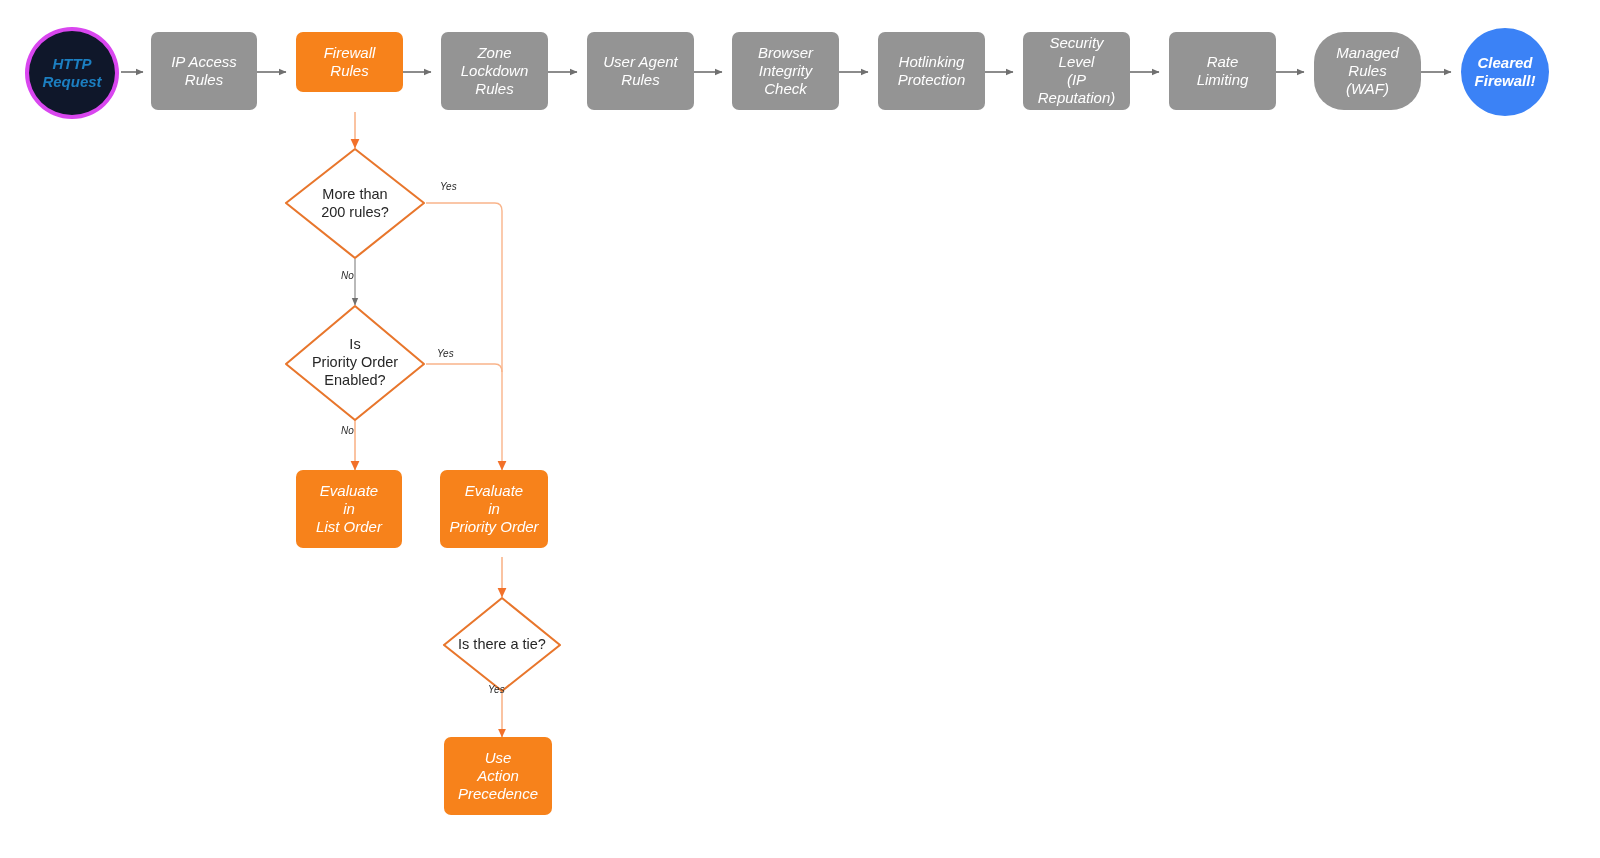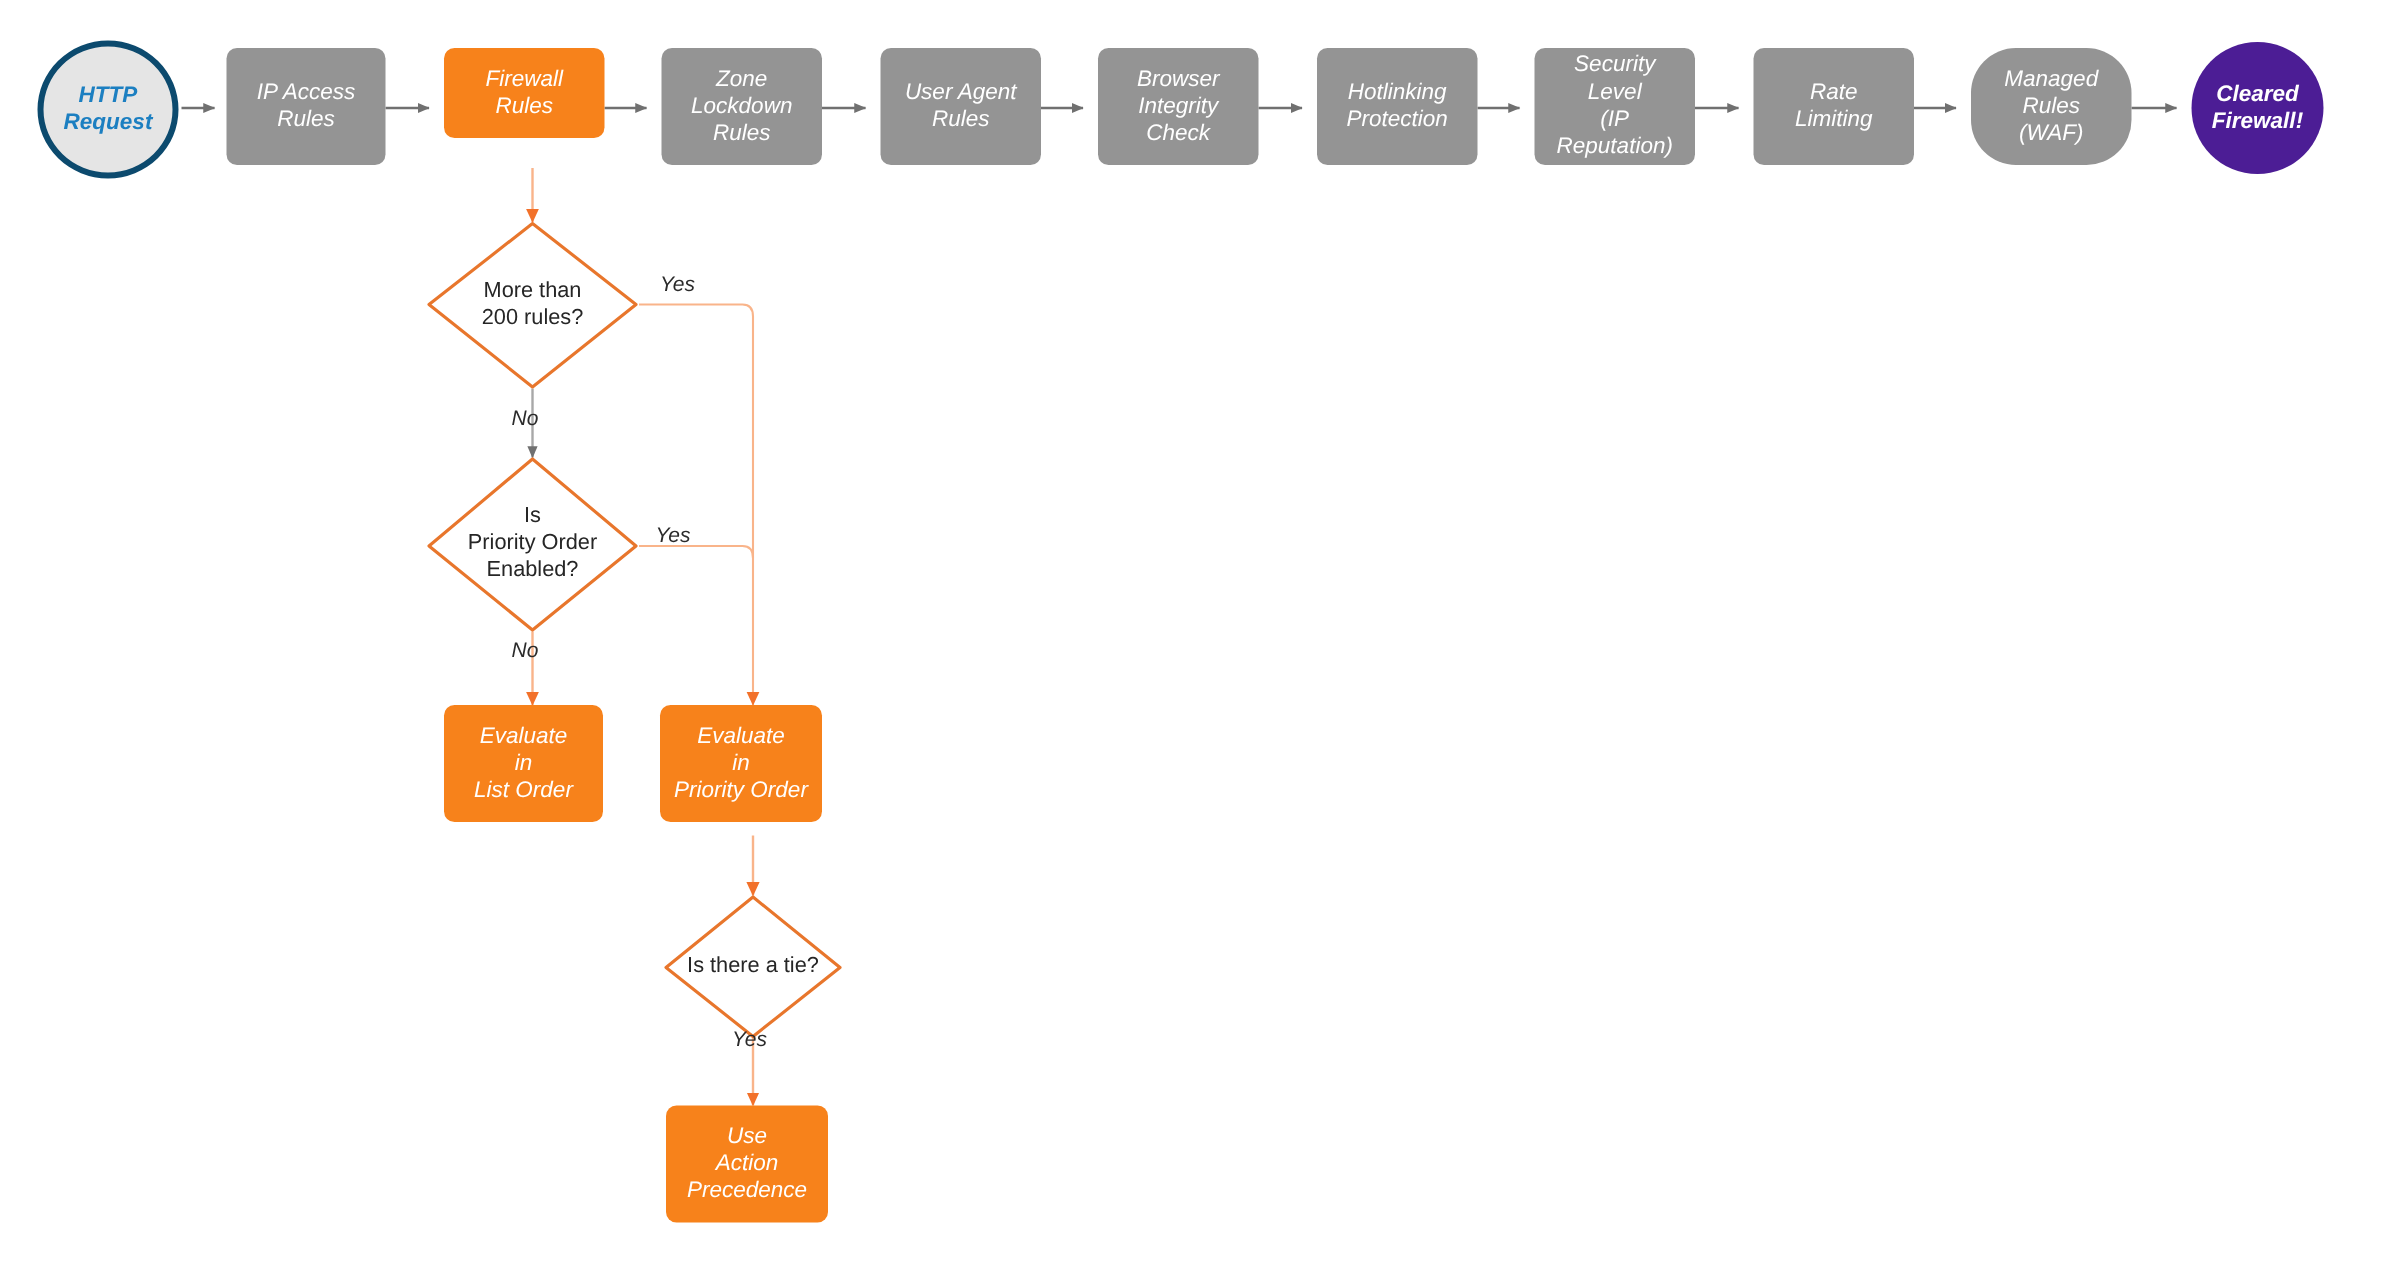--- a/index.html
+++ b/index.html
@@ -50,47 +50,47 @@
   .box.orange { background: #F7821B; }
 
   .circle {
     border-radius: 50%;
     font-style: italic;
     font-weight: bold;
     font-size: 15px;
     white-space: pre-line;
   }
   .circle.outline {
-    background: #e5e5e5;
-    border: 4px solid #0c4a6e;
+    background: #0f172a;
+    border: 4px solid #d946ef;
     color: #1C7FC1;
   }
   .circle.filled {
-    background: #4c1d95;
+    background: #3b82f6;
     color: #ffffff;
     justify-content: center;
   }
 
   
   .diamond {
     background: transparent;
   }
   .diamond .dlabel {
     position: relative;
     z-index: 2;
     font-size: 14.5px;
     color: #262626;
     white-space: pre-line;
     line-height: 1.22;
   }
 
   
   .edge-label {
     position: absolute;
-    font-size: 14px;
+    font-size: 10px;
     font-style: italic;
     color: #2b2b2b;
     white-space: nowrap;
   }
 </style>
 </head>
 <body>
 
 <div id="canvas">
 

